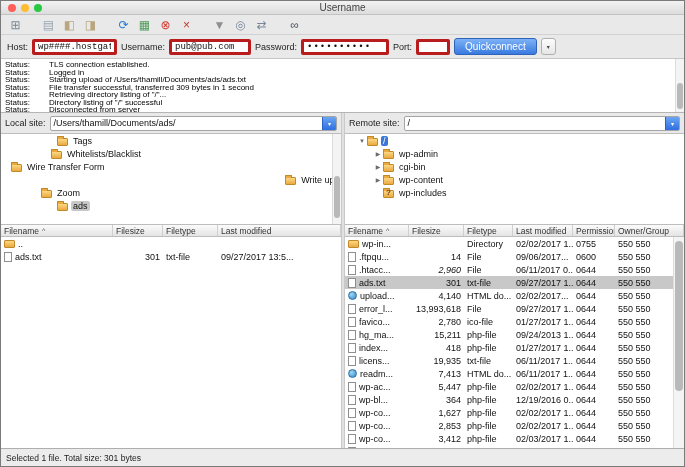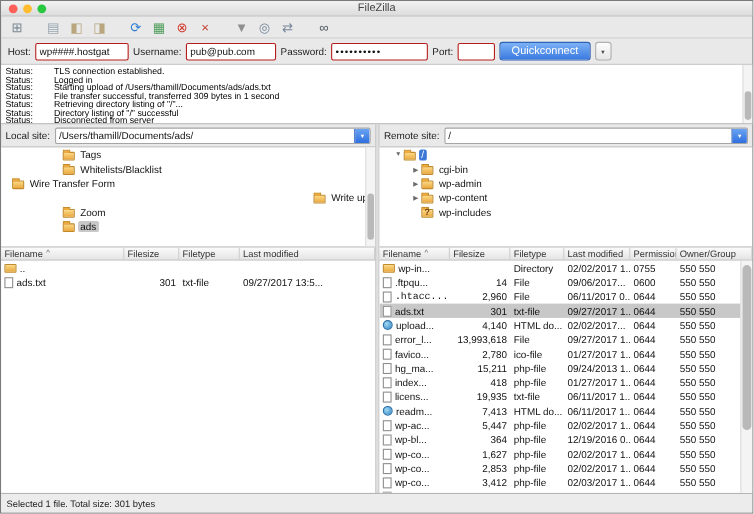--- a/index.html
+++ b/index.html
@@ -24,22 +24,22 @@
   .toolbar { flex:0 0 20px; display:flex; align-items:center; padding-left:5px;
              gap:2px; border-bottom:1px solid #d2d2d2; }
   .tb-btn { width:19px; height:17px; display:flex; align-items:center;
             justify-content:center; border-radius:2px; }
   .tb-glyph { font-size:12px; line-height:1; }
   .tb-sep { width:10px; height:1px; }
 
   
   .quickbar { flex:0 0 24px; display:flex; align-items:center; padding-left:6px;
               gap:4px; font-size:9px; color:#222; border-bottom:1px solid #c6c6c6; }
-  .qinput { height:16px; border:1px solid #b91c1c; border-radius:2px; background:#fff;
-            font-size:9px; padding:0 3px; font-family:Liberation Sans, sans-serif; color:#111; }
+  .qinput { height:16px; border:3px solid #b91c1c; border-radius:2px; background:#fff;
+            font-size:9px; padding:0 3px; font-family:Liberation Mono, monospace; color:#111; }
   .qinput.host { width:85px; }
   .qinput.user { width:82px; }
   .qinput.pass { width:88px; letter-spacing:1px; }
   .qinput.port { width:34px; }
   .qc-btn { height:17px; padding:0 10px; font-size:10px; color:#fff; border:1px solid #2f63b8;
             border-radius:3px; background:linear-gradient(#7db2f7,#3a7ae0);
             font-family:"Liberation Sans",sans-serif; }
   .qc-drop { height:17px; width:15px; border:1px solid #b0b0b0; border-radius:3px;
              background:linear-gradient(#fdfdfd,#e6e6e6); font-size:6px; color:#444; }
 
@@ -120,21 +120,21 @@
 <body>
 
 <div class="window">
 
   <div class="titlebar">
     <div class="lights">
       <span class="light red"></span>
       <span class="light yellow"></span>
       <span class="light green"></span>
     </div>
-    <div class="title">FileZilla</div>
+    <div class="title">Username</div>
   </div>
 
   <div class="toolbar" id="toolbar">
       <span class="tb-btn">
         <span class="tb-glyph" style="color: rgb(124, 136, 148);">⊞</span>
       </span>
       <span class="tb-sep"></span>
       <span class="tb-btn">
         <span class="tb-glyph" style="color: rgb(154, 166, 178);">▤</span>
       </span>
@@ -211,36 +211,36 @@
           <span class="combo-btn">▾</span>
         </div>
       </div>
       <div class="tree">
         <div id="local-tree">
             <div class="tree-row" style="padding-left: 46px;">
               <span class="tri"></span>
               <span class="folder"></span>
               <span class="tree-label">Tags</span>
             </div>
-            <div class="tree-row" style="padding-left: 46px;">
+            <div class="tree-row" style=" margin-left: 40px;">
               <span class="tri"></span>
               <span class="folder"></span>
               <span class="tree-label">Whitelists/Blacklist</span>
             </div>
             <div class="tree-row" style="">
               <span class="tri"></span>
               <span class="folder"></span>
               <span class="tree-label">Wire Transfer Form</span>
             </div>
             <div class="tree-row" style="padding-left: 20px; justify-content: flex-end;">
               <span class="tri"></span>
               <span class="folder"></span>
               <span class="tree-label">Write ups</span>
             </div>
-            <div class="tree-row" style="padding-left: 46px;">
+            <div class="tree-row" style="padding-left: 30px;">
               <span class="tri"></span>
               <span class="folder"></span>
               <span class="tree-label">Zoom</span>
             </div>
             <div class="tree-row" style="padding-left: 46px;">
               <span class="tri"></span>
               <span class="folder"></span>
               <span class="tree-label lab-gray">ads</span>
             </div>
           </div>
@@ -298,26 +298,26 @@
       <div class="tree">
         <div id="remote-tree">
             <div class="tree-row" style="padding-left: 12px;">
               <span class="tri">▼</span>
               <span class="folder"></span>
               <span class="tree-label lab-blue">/</span>
             </div>
             <div class="tree-row" style="padding-left: 28px;">
               <span class="tri">▶</span>
               <span class="folder"></span>
-              <span class="tree-label">cgi-bin</span>
+              <span class="tree-label">wp-admin</span>
             </div>
             <div class="tree-row" style="padding-left: 28px;">
               <span class="tri">▶</span>
               <span class="folder"></span>
-              <span class="tree-label">wp-admin</span>
+              <span class="tree-label">cgi-bin</span>
             </div>
             <div class="tree-row" style="padding-left: 28px;">
               <span class="tri">▶</span>
               <span class="folder"></span>
               <span class="tree-label">wp-content</span>
             </div>
             <div class="tree-row" style="padding-left: 28px;">
               <span class="tri"></span>
               <span class="folder">
                 <span class="fbadge">?</span>
@@ -365,25 +365,25 @@
                 <span class="mini-file"></span>
                 <span class="fname">.ftpqu...</span>
               </span>
               <span class="fcell num" style="width: 55px;">14</span>
               <span class="fcell" style="width: 49px;">File</span>
               <span class="fcell" style="width: 60px;">09/06/2017...</span>
               <span class="fcell" style="width: 42px;">0600</span>
               <span class="fcell" style="width: 56px;">550 550</span>
             </div>
             <div class="frow">
-              <span class="fcell" style="width: 64px; font-family: Liberation Mono, monospace;">
+              <span class="fcell" style="width: 64px;">
                 <span class="mini-file"></span>
                 <span class="fname">.htacc...</span>
               </span>
-              <span class="fcell num" style="width: 55px;">2,960</span>
+              <span class="fcell num" style="width: 55px; font-style: italic;">2,960</span>
               <span class="fcell" style="width: 49px;">File</span>
               <span class="fcell" style="width: 60px;">06/11/2017 0...</span>
               <span class="fcell" style="width: 42px;">0644</span>
               <span class="fcell" style="width: 56px;">550 550</span>
             </div>
             <div class="frow row-sel">
               <span class="fcell" style="width: 64px;">
                 <span class="mini-file"></span>
                 <span class="fname">ads.txt</span>
               </span>

